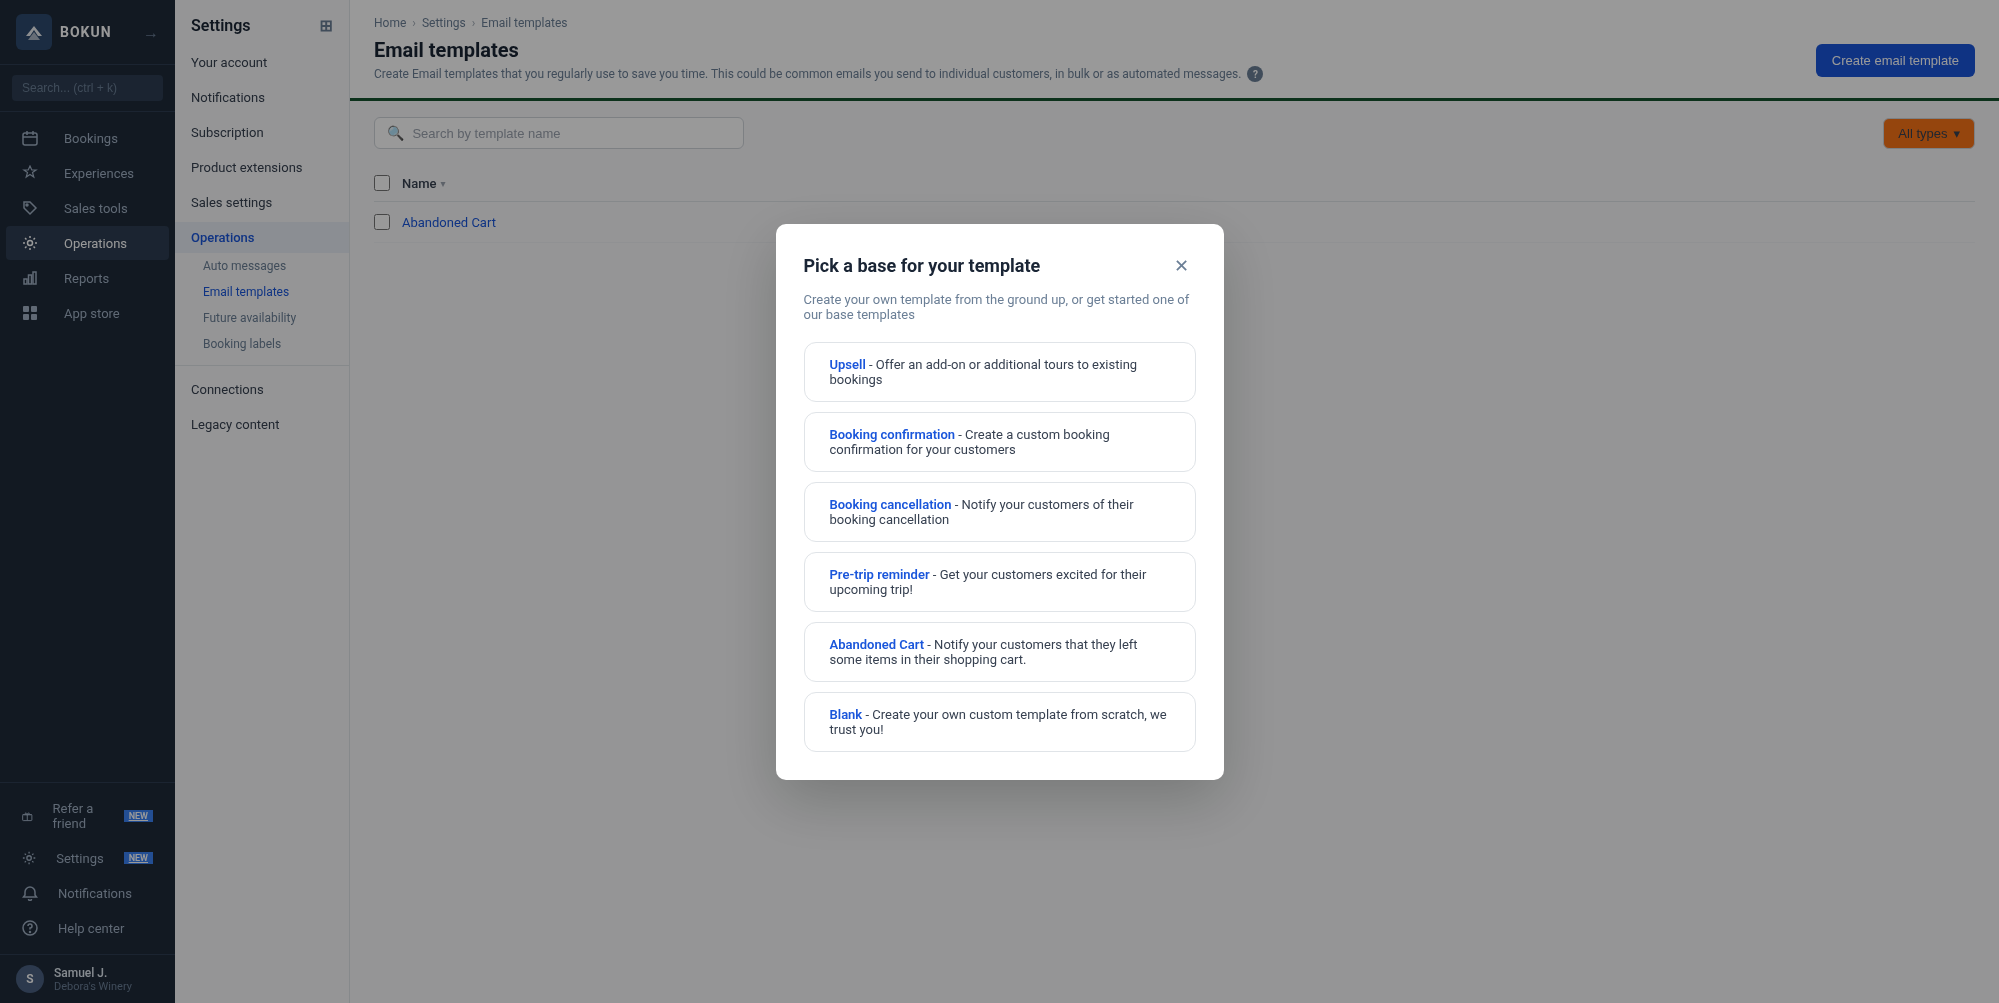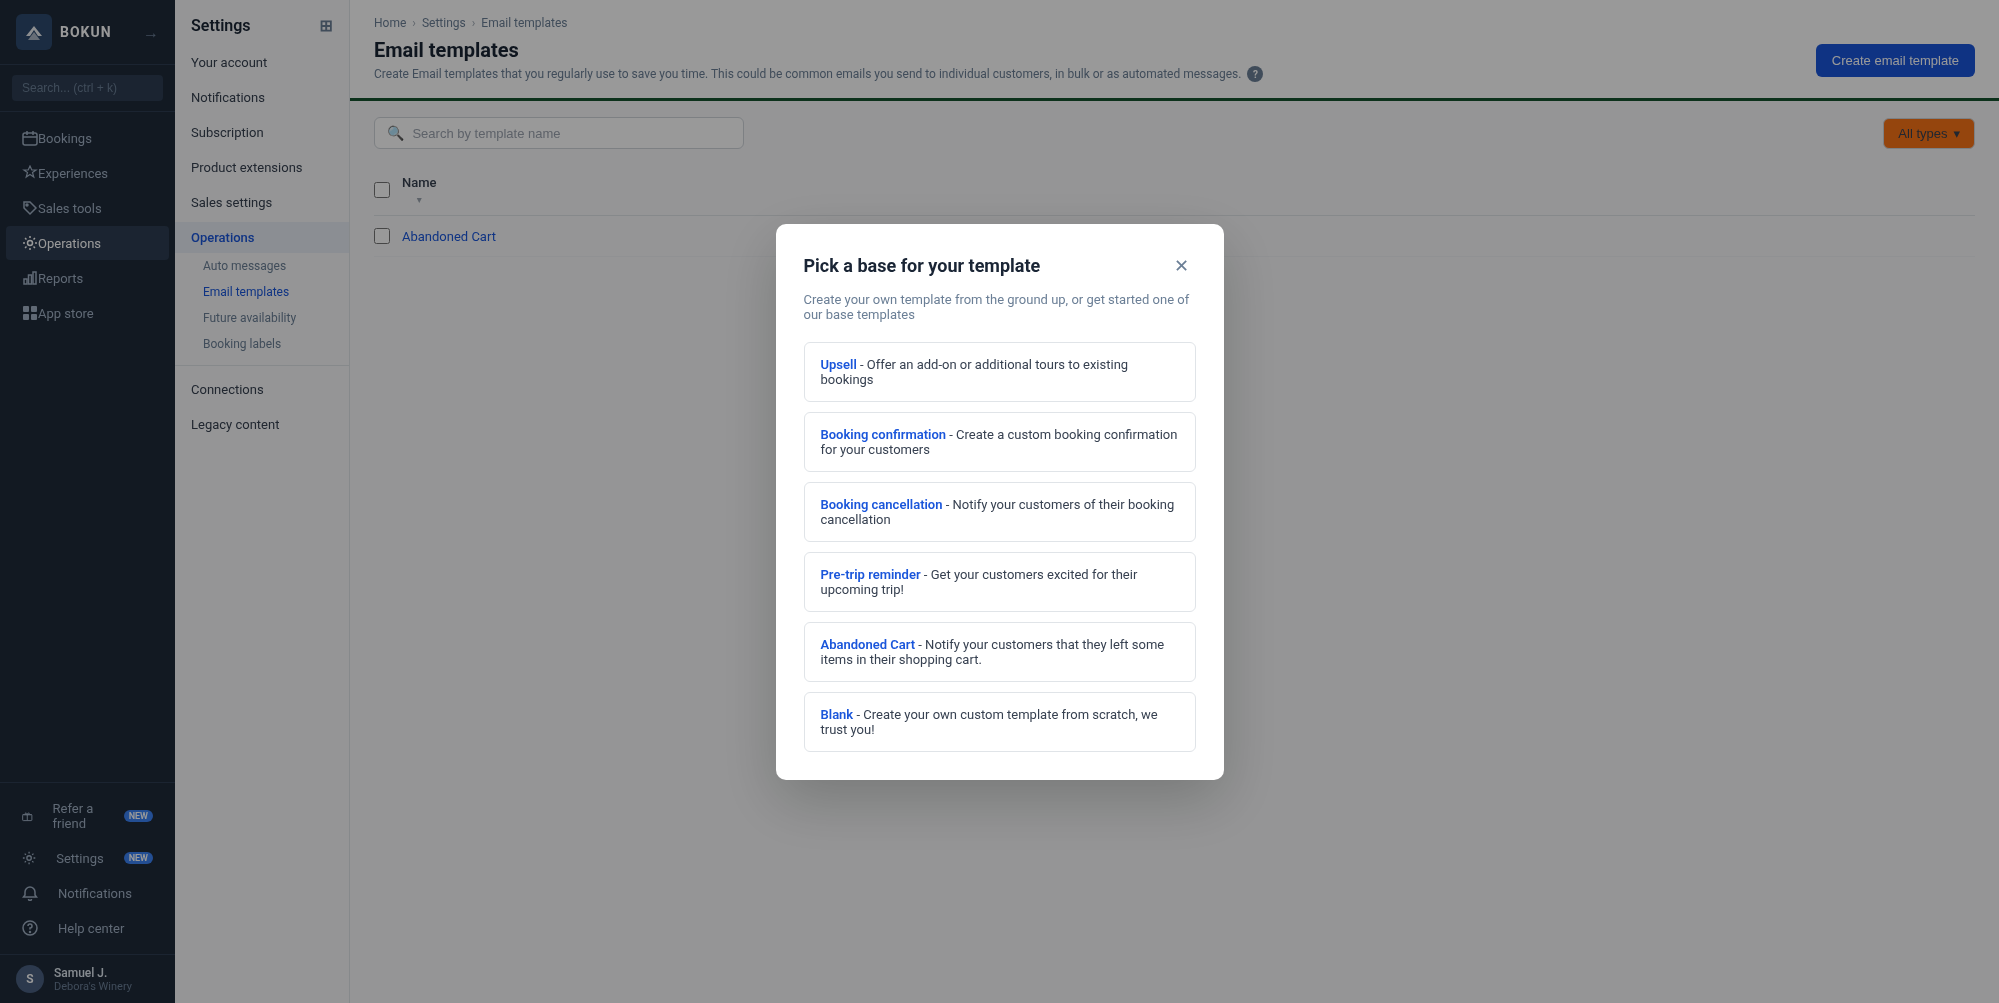--- a/index.html
+++ b/index.html
@@ -53,21 +53,21 @@
     }
     .sidebar-search input::placeholder { color: #6b7f96; }
     .sidebar-nav {
       flex: 1;
       overflow-y: auto;
       padding: 8px 0;
     }
     .nav-item {
       display: flex;
       align-items: center;
-      gap: 0;
+      gap: 26px;
       padding: 9px 16px;
       cursor: pointer;
       color: #a0b0c3;
       font-size: 13px;
       border-radius: 4px;
       margin: 1px 6px;
     }
     .nav-item.active { background: #2d3d52; color: #fff; }
     .nav-item svg { width: 16px; height: 16px; flex-shrink: 0; }
     .sidebar-bottom {
@@ -83,23 +83,24 @@
       color: #a0b0c3;
       font-size: 13px;
       margin: 1px 6px;
       border-radius: 4px;
     }
     .badge-new {
       background: #3b82f6;
       color: white;
       font-size: 9px;
       padding: 1px 5px;
-      border-radius: 6px;
+      border-radius: 0;
       font-weight: 600;
       text-transform: uppercase;
+      text-decoration: underline;
     }
     .user-section {
       display: flex;
       align-items: center;
       gap: 10px;
       padding: 10px 16px;
       border-top: 1px solid #2d3d52;
       cursor: pointer;
     }
     .user-avatar {
@@ -259,21 +260,21 @@
       padding: 0 24px;
     }
     .table-header {
       display: flex;
       align-items: center;
       padding: 10px 0;
       border-bottom: 1px solid #e0e4e8;
       gap: 12px;
     }
     .table-checkbox { width: 16px; height: 16px; border: 1px solid #d1d5db; border-radius: 3px; cursor: pointer; }
-    .col-name { display: flex; align-items: center; gap: 4px; font-weight: 500; color: #374151; font-size: 13px; cursor: pointer; flex-direction: column; }
+    .col-name { display: flex; align-items: center; gap: 4px; font-weight: 500; color: #374151; font-size: 13px; cursor: pointer; }
     .sort-icon { color: #9ca3af; font-size: 10px; }
     .table-row {
       display: flex;
       align-items: center;
       padding: 12px 0;
       border-bottom: 1px solid #f0f2f5;
       gap: 12px;
     }
     .row-link { color: #1a56db; font-size: 13px; text-decoration: none; }
 
@@ -332,22 +333,22 @@
       font-size: 18px;
       border-radius: 4px;
     }
     .modal-description {
       font-size: 13px;
       color: #6b7f96;
       margin-bottom: 20px;
     }
     .template-option {
       border: 1px solid #e0e4e8;
-      border-radius: 6px;
-      padding: 14px 16px;
+      border-radius: 12px;
+      padding: 14px 25px;
       margin-bottom: 10px;
       cursor: pointer;
       font-size: 13px;
       color: #374151;
       transition: border-color 0.15s, background 0.15s;
     }
     .template-option:last-child { margin-bottom: 0; }
     .template-option-name {
       color: #1a56db;
       font-weight: 600;

